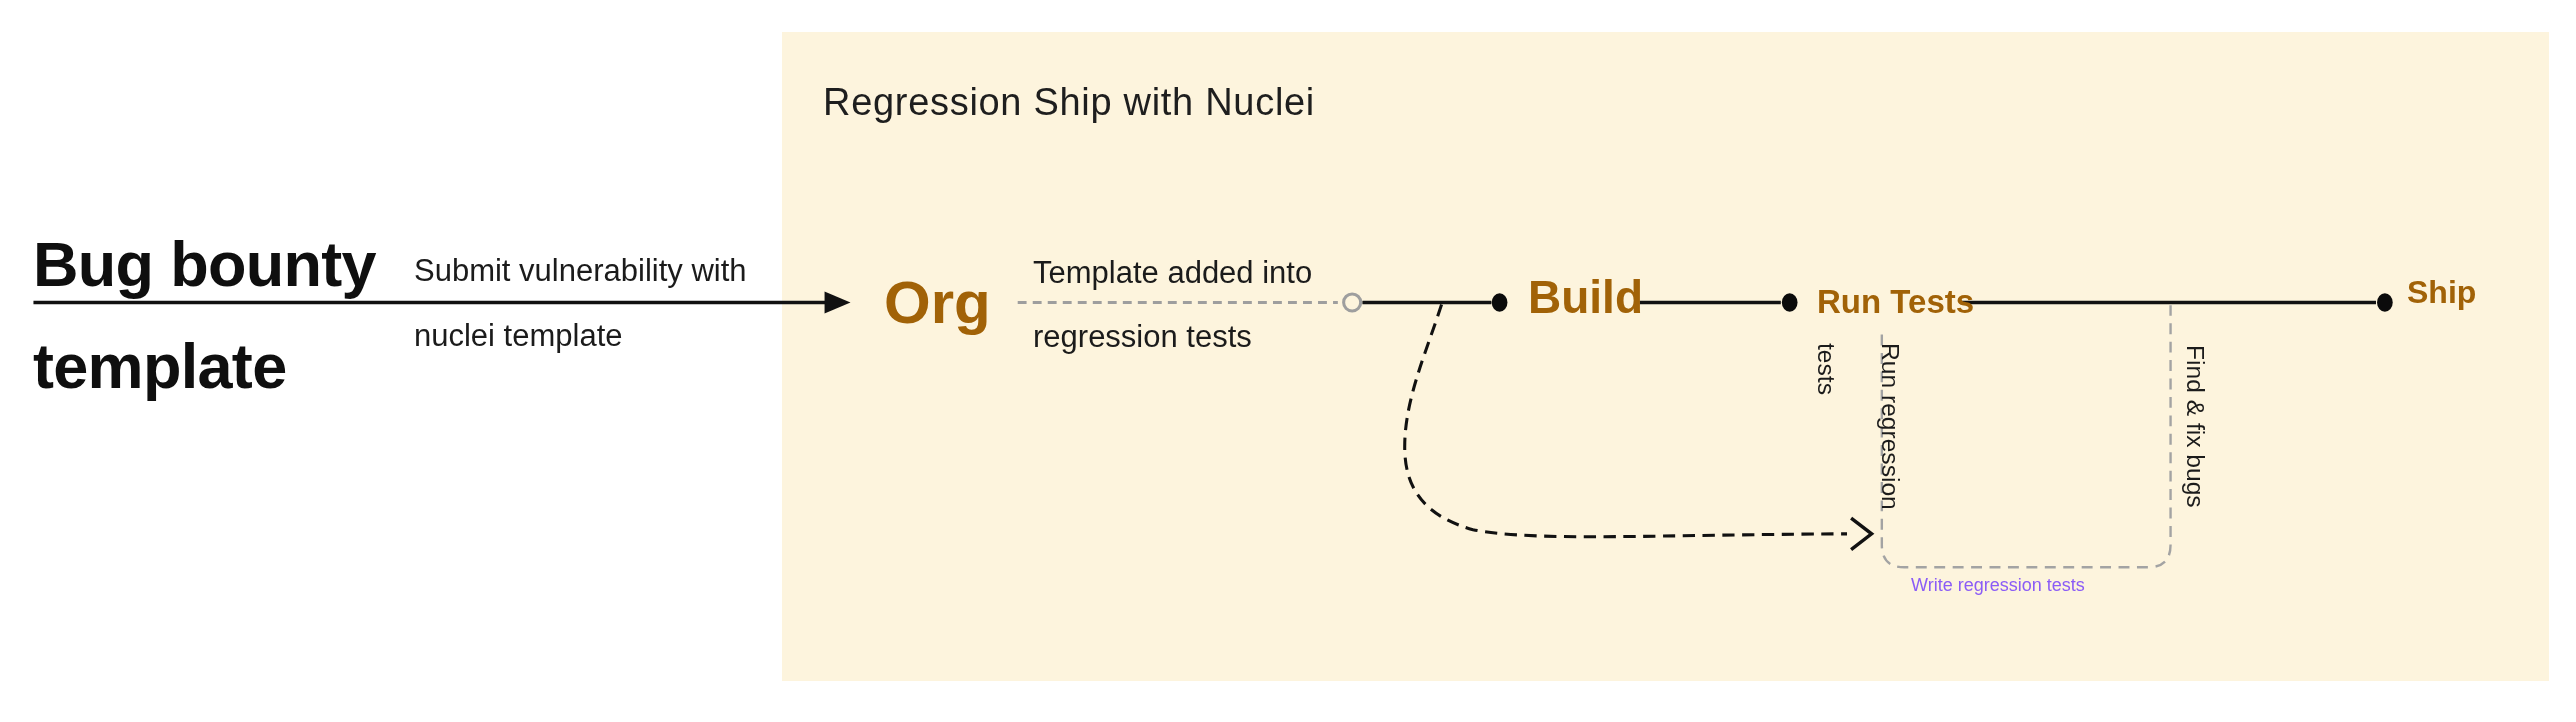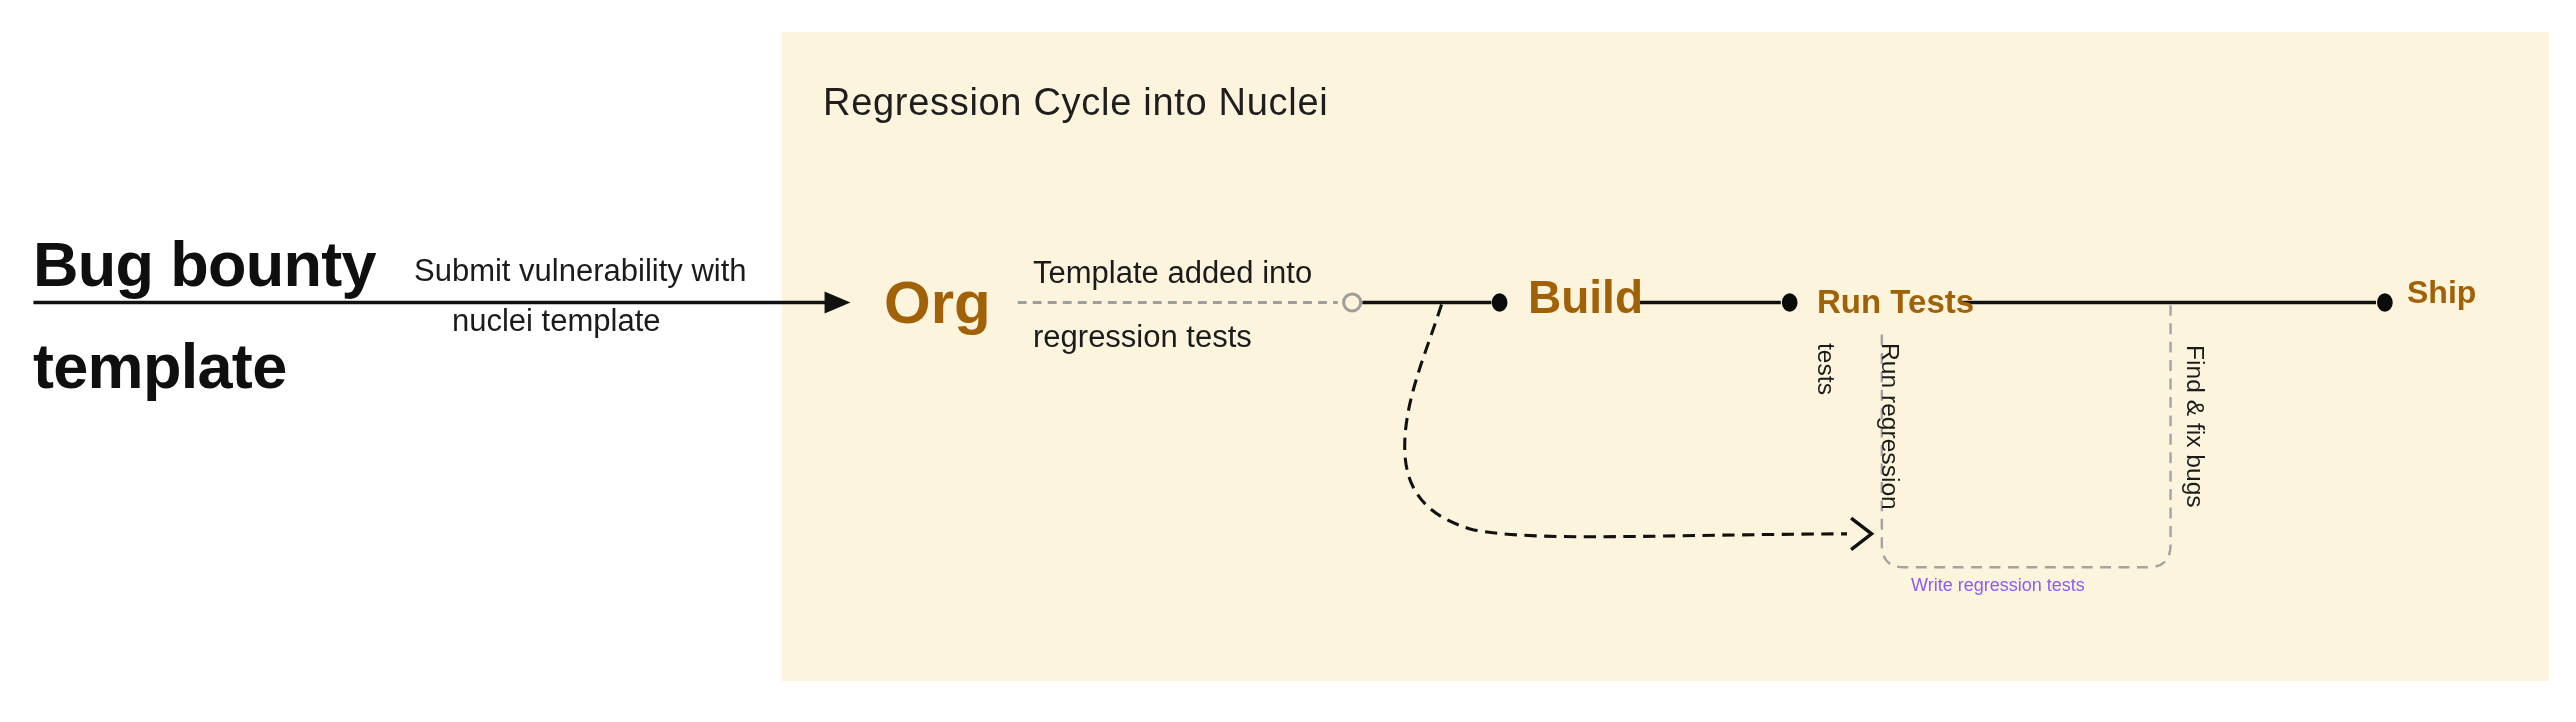--- a/index.html
+++ b/index.html
@@ -31,21 +31,21 @@
     letter-spacing: 0.7px; color: #1e1e1e;
   }
   .source-name {
     left: 33px; top: 213px;
     font-size: 63px; font-weight: 700;
     line-height: 102px; color: #0f0f0f;
     letter-spacing: -0.7px;
   }
   .edge-label { font-size: 31px; color: #1b1b1b; }
   .submit-line1 { left: 414px; top: 253px; text-align: right; }
-  .submit-line2 { left: 414px; top: 303px; margin-left: 38px; }
+  .submit-line2 { left: 414px; top: 318px; }
   .template-line1 { left: 1033px; top: 255px; }
   .template-line2 { left: 1033px; top: 319px; }
 
   .node-label { font-weight: 700; color: #a16207; }
   .node-org   { left: 884px; top: 268px; font-size: 60px; }
   .node-build { left: 1528px; top: 270px; font-size: 46px; text-align: right; }
   .node-run   { left: 1817px; top: 283px; font-size: 33px; }
   .node-ship  { left: 2407px; top: 274px; font-size: 32px; text-align: center; }
 
   .vlabel {
@@ -82,21 +82,21 @@
 
     <path d="M2872,443 H3481" stroke="#111111" stroke-width="5" fill="none"></path>
     <ellipse cx="3494" cy="443" rx="11.5" ry="13.5" fill="#0b0b0b"></ellipse>
 
     <path d="M2112,446 C2088,520 2057,588 2058,658 C2059,722 2094,758 2158,776 C2250,794 2430,783 2706,782" stroke="#111111" stroke-width="4.5" stroke-dasharray="18 11" fill="none"></path>
     <polyline points="2712,759 2742,782 2712,805" stroke="#111111" stroke-width="5" fill="none"></polyline>
 
     <path d="M2757,490 V798 Q2757,831 2790,831 H3147 Q3180,831 3180,798 V447" stroke="#a3a3a3" stroke-width="3.5" stroke-dasharray="16 11" fill="none"></path>
   </svg>
 
-  <div class="label panel-title">Regression Cycle into Nuclei</div>
+  <div class="label panel-title">Regression Ship with Nuclei</div>
 
   <div class="label source-name">
     <div>Bug bounty</div>
     <div>template</div>
   </div>
 
   <div class="label edge-label submit-line1">Submit vulnerability with</div>
   <div class="label edge-label submit-line2">nuclei template</div>
 
   <div class="label edge-label template-line1">Template added into</div>

